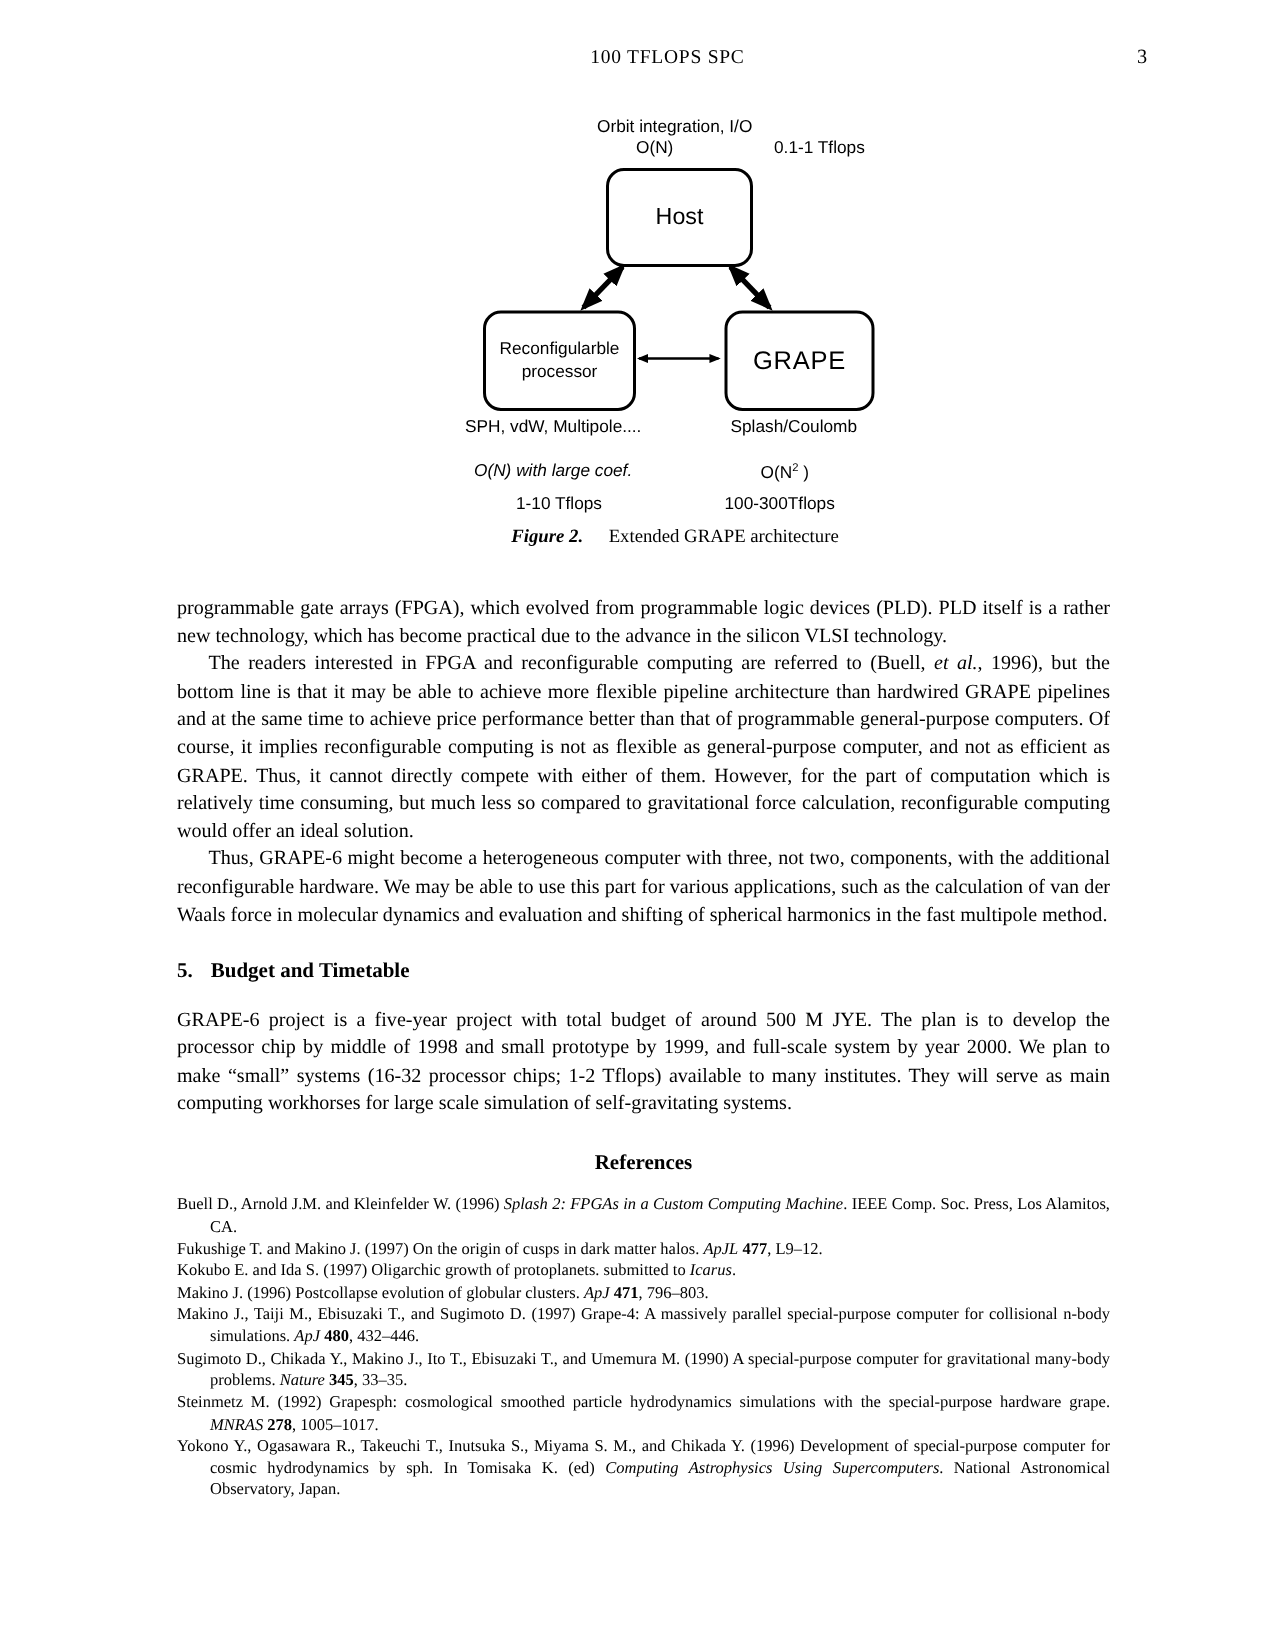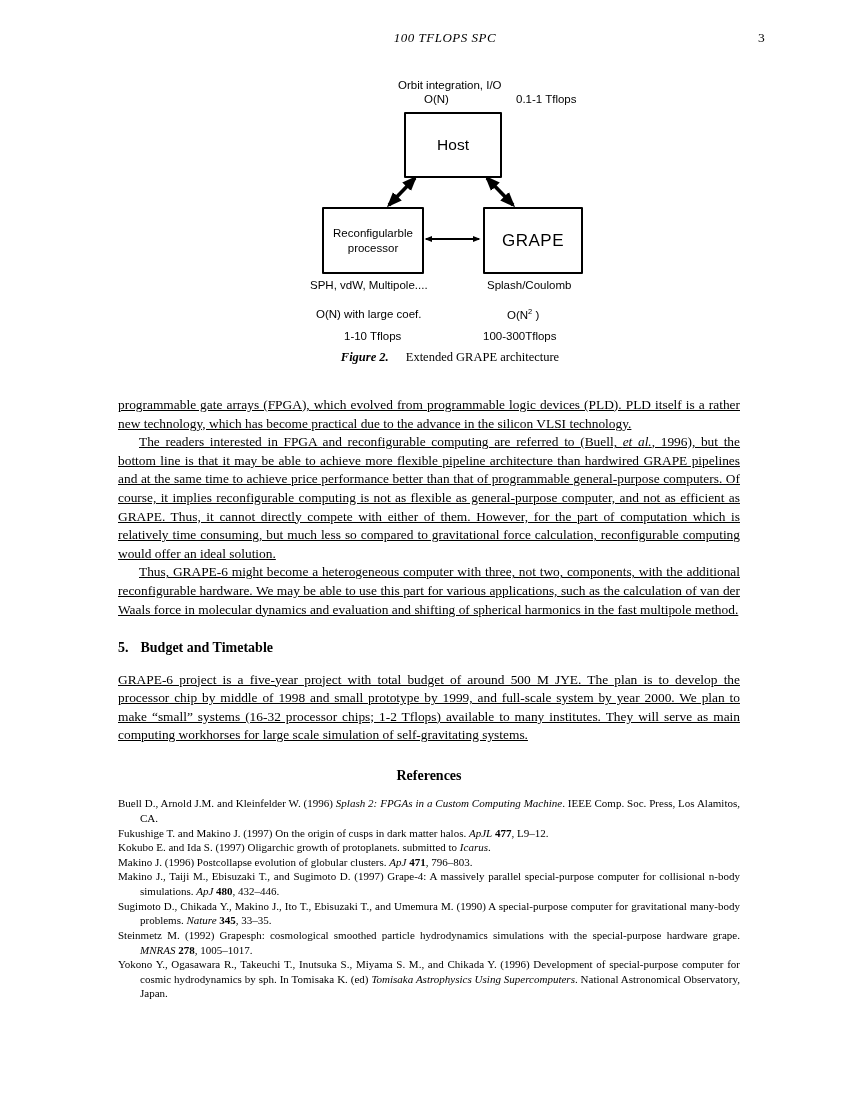--- a/index.html
+++ b/index.html
@@ -8,48 +8,48 @@
     background: #ffffff;
     color: #000000;
     font-family: "Liberation Serif", "DejaVu Serif", serif;
     position: relative;
     overflow: hidden;
   }
   .page { position: absolute; inset: 0; }
 
   
   .header { position: absolute; top: 30px; left: 40px; width: 810px; text-align: center;
-            font-size: 13px; letter-spacing: 0.5px; font-style: italic; }
+            font-size: 13px; letter-spacing: 0.5px; }
   .page-number { position: absolute; top: 30px; left: 758px; font-size: 13.5px; }
 
   
   .figure { position: absolute; inset: 0; font-family: "Liberation Sans", "DejaVu Sans", sans-serif; }
   .fig-label { position: absolute; font-size: 11.5px; color: #000; white-space: nowrap; }
   .fig-box {
-    position: absolute; border: 2px solid #000; border-radius: 1px;
+    position: absolute; border: 2px solid #000; border-radius: 12px;
     display: flex; align-items: center; justify-content: center;
     flex-direction: column; text-align: center; background: #fff;
   }
   .box-host   { left: 404px; top: 112px; width: 94px; height: 62px; font-size: 15.5px; }
   .box-recon  { left: 322px; top: 207px; width: 98px; height: 63px; font-size: 11.5px; line-height: 1.25; }
   .box-grape  { left: 483px; top: 207px; width: 96px; height: 63px; font-size: 17px; letter-spacing: 0.5px; }
   .fig-arrows { position: absolute; left: 300px; top: 78px; }
   .seg-sup { vertical-align: super; font-size: 0.65em; }
   .seg-italic { font-style: italic; }
   .seg-bold { font-weight: bold; }
 
   
   .caption { position: absolute; top: 350px; left: 54px; width: 792px; text-align: center;
              font-size: 12.5px; }
   .cap-label { font-style: italic; font-weight: 600; margin-right: 17px; }
 
   
   .textcol { position: absolute; left: 118px; top: 396px; width: 622px;
              font-size: 13.4px; line-height: 1.388; text-align: justify; }
-  .textcol p { margin: 0; text-decoration: underline; }
+  .textcol p { margin: 0; }
   p.indent { text-indent: 21px; }
   .section-heading { font-size: 14px; font-weight: bold; margin: 19px 0 13px 0; text-align: left; }
   .sec-num { margin-right: 12px; }
   .refs-heading { font-size: 14px; font-weight: bold; margin: 21px 0 11px 0; text-align: center; }
   .refs { font-size: 11px; line-height: 1.33; }
   .ref { padding-left: 22px; text-indent: -22px; text-align: justify; }
 </style>
 </head>
 <body>
 
@@ -83,21 +83,21 @@
     <div class="fig-box box-grape">
       <span>GRAPE</span>
     </div>
     <div class="fig-box box-recon">
       <span>Reconfigularble</span>
       <span>processor</span>
     </div>
 
     <div class="fig-label" style="left:310px; top:279px;">SPH, vdW, Multipole....</div>
     <div class="fig-label" style="left:487px; top:279px;">Splash/Coulomb</div>
-    <div class="fig-label" style="left:316px; top:308px;">O(N) with large coef.</div>
+    <div class="fig-label" style="left:316px; top:308px;font-style:italic;">O(N) with large coef.</div>
     <div class="fig-label" style="left:507px; top:307px;"><span>O(N</span><span class="seg-sup">2</span><span> )</span></div>
     <div class="fig-label" style="left:344px; top:330px;">1-10 Tflops</div>
     <div class="fig-label" style="left:483px; top:330px;">100-300Tflops</div>
   </div>
 
   <div class="caption">
     <span class="cap-label">Figure 2.</span><span>Extended GRAPE architecture</span>
   </div>
 
   <div class="textcol">
@@ -112,17 +112,17 @@
     <h2 class="refs-heading">References</h2>
 
     <div class="refs">
       <div class="ref"><span>Buell D., Arnold J.M. and Kleinfelder W. (1996) </span><span class="seg-italic">Splash 2: FPGAs in a Custom Computing Machine</span><span>. IEEE Comp. Soc. Press, Los Alamitos, CA.</span></div>
       <div class="ref"><span>Fukushige T. and Makino J. (1997) On the origin of cusps in dark matter halos. </span><span class="seg-italic">ApJL</span><span> </span><span class="seg-bold">477</span><span>, L9–12.</span></div>
       <div class="ref"><span>Kokubo E. and Ida S. (1997) Oligarchic growth of protoplanets. submitted to </span><span class="seg-italic">Icarus</span><span>.</span></div>
       <div class="ref"><span>Makino J. (1996) Postcollapse evolution of globular clusters. </span><span class="seg-italic">ApJ</span><span> </span><span class="seg-bold">471</span><span>, 796–803.</span></div>
       <div class="ref"><span>Makino J., Taiji M., Ebisuzaki T., and Sugimoto D. (1997) Grape-4: A massively parallel special-purpose computer for collisional n-body simulations. </span><span class="seg-italic">ApJ</span><span> </span><span class="seg-bold">480</span><span>, 432–446.</span></div>
       <div class="ref"><span>Sugimoto D., Chikada Y., Makino J., Ito T., Ebisuzaki T., and Umemura M. (1990) A special-purpose computer for gravitational many-body problems. </span><span class="seg-italic">Nature</span><span> </span><span class="seg-bold">345</span><span>, 33–35.</span></div>
       <div class="ref"><span>Steinmetz M. (1992) Grapesph: cosmological smoothed particle hydrodynamics simulations with the special-purpose hardware grape. </span><span class="seg-italic">MNRAS</span><span> </span><span class="seg-bold">278</span><span>, 1005–1017.</span></div>
-      <div class="ref"><span>Yokono Y., Ogasawara R., Takeuchi T., Inutsuka S., Miyama S. M., and Chikada Y. (1996) Development of special-purpose computer for cosmic hydrodynamics by sph. In Tomisaka K. (ed) </span><span class="seg-italic">Tomisaka Astrophysics Using Supercomputers</span><span>. National Astronomical Observatory, Japan.</span></div>
+      <div class="ref"><span>Yokono Y., Ogasawara R., Takeuchi T., Inutsuka S., Miyama S. M., and Chikada Y. (1996) Development of special-purpose computer for cosmic hydrodynamics by sph. In Tomisaka K. (ed) </span><span class="seg-italic">Computing Astrophysics Using Supercomputers</span><span>. National Astronomical Observatory, Japan.</span></div>
     </div>
   </div>
 
 </div>
 
 </body></html>

